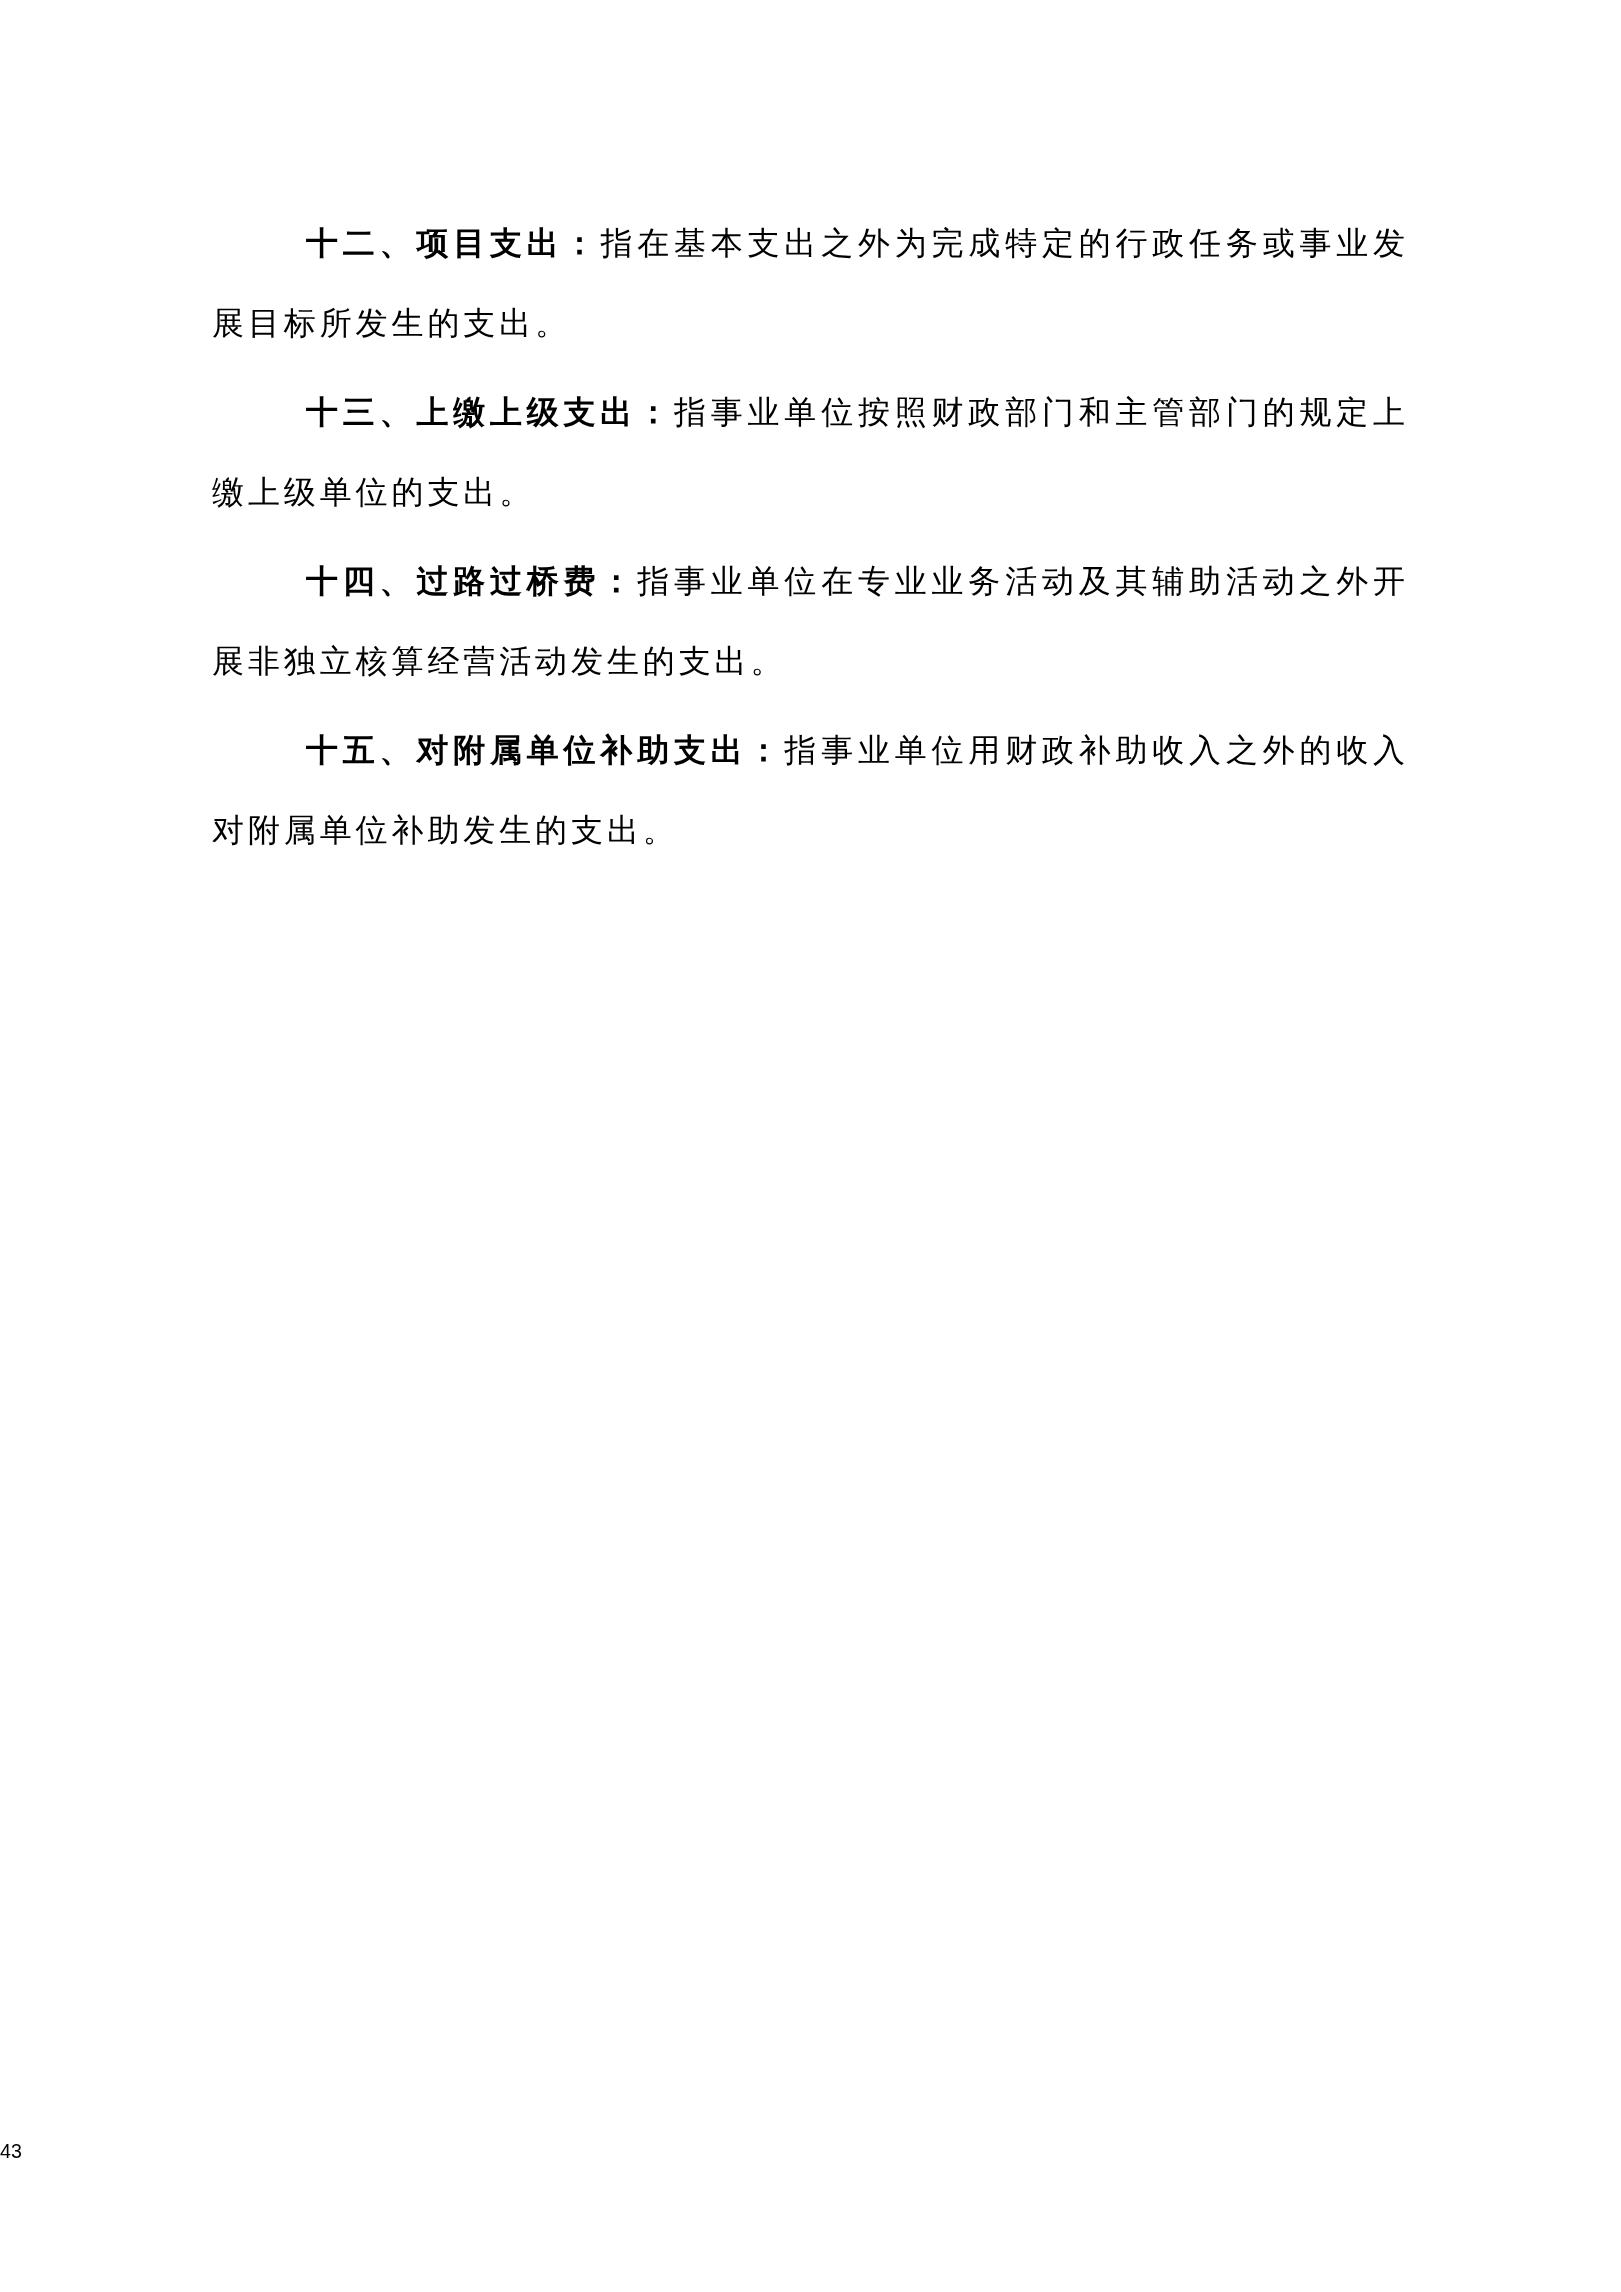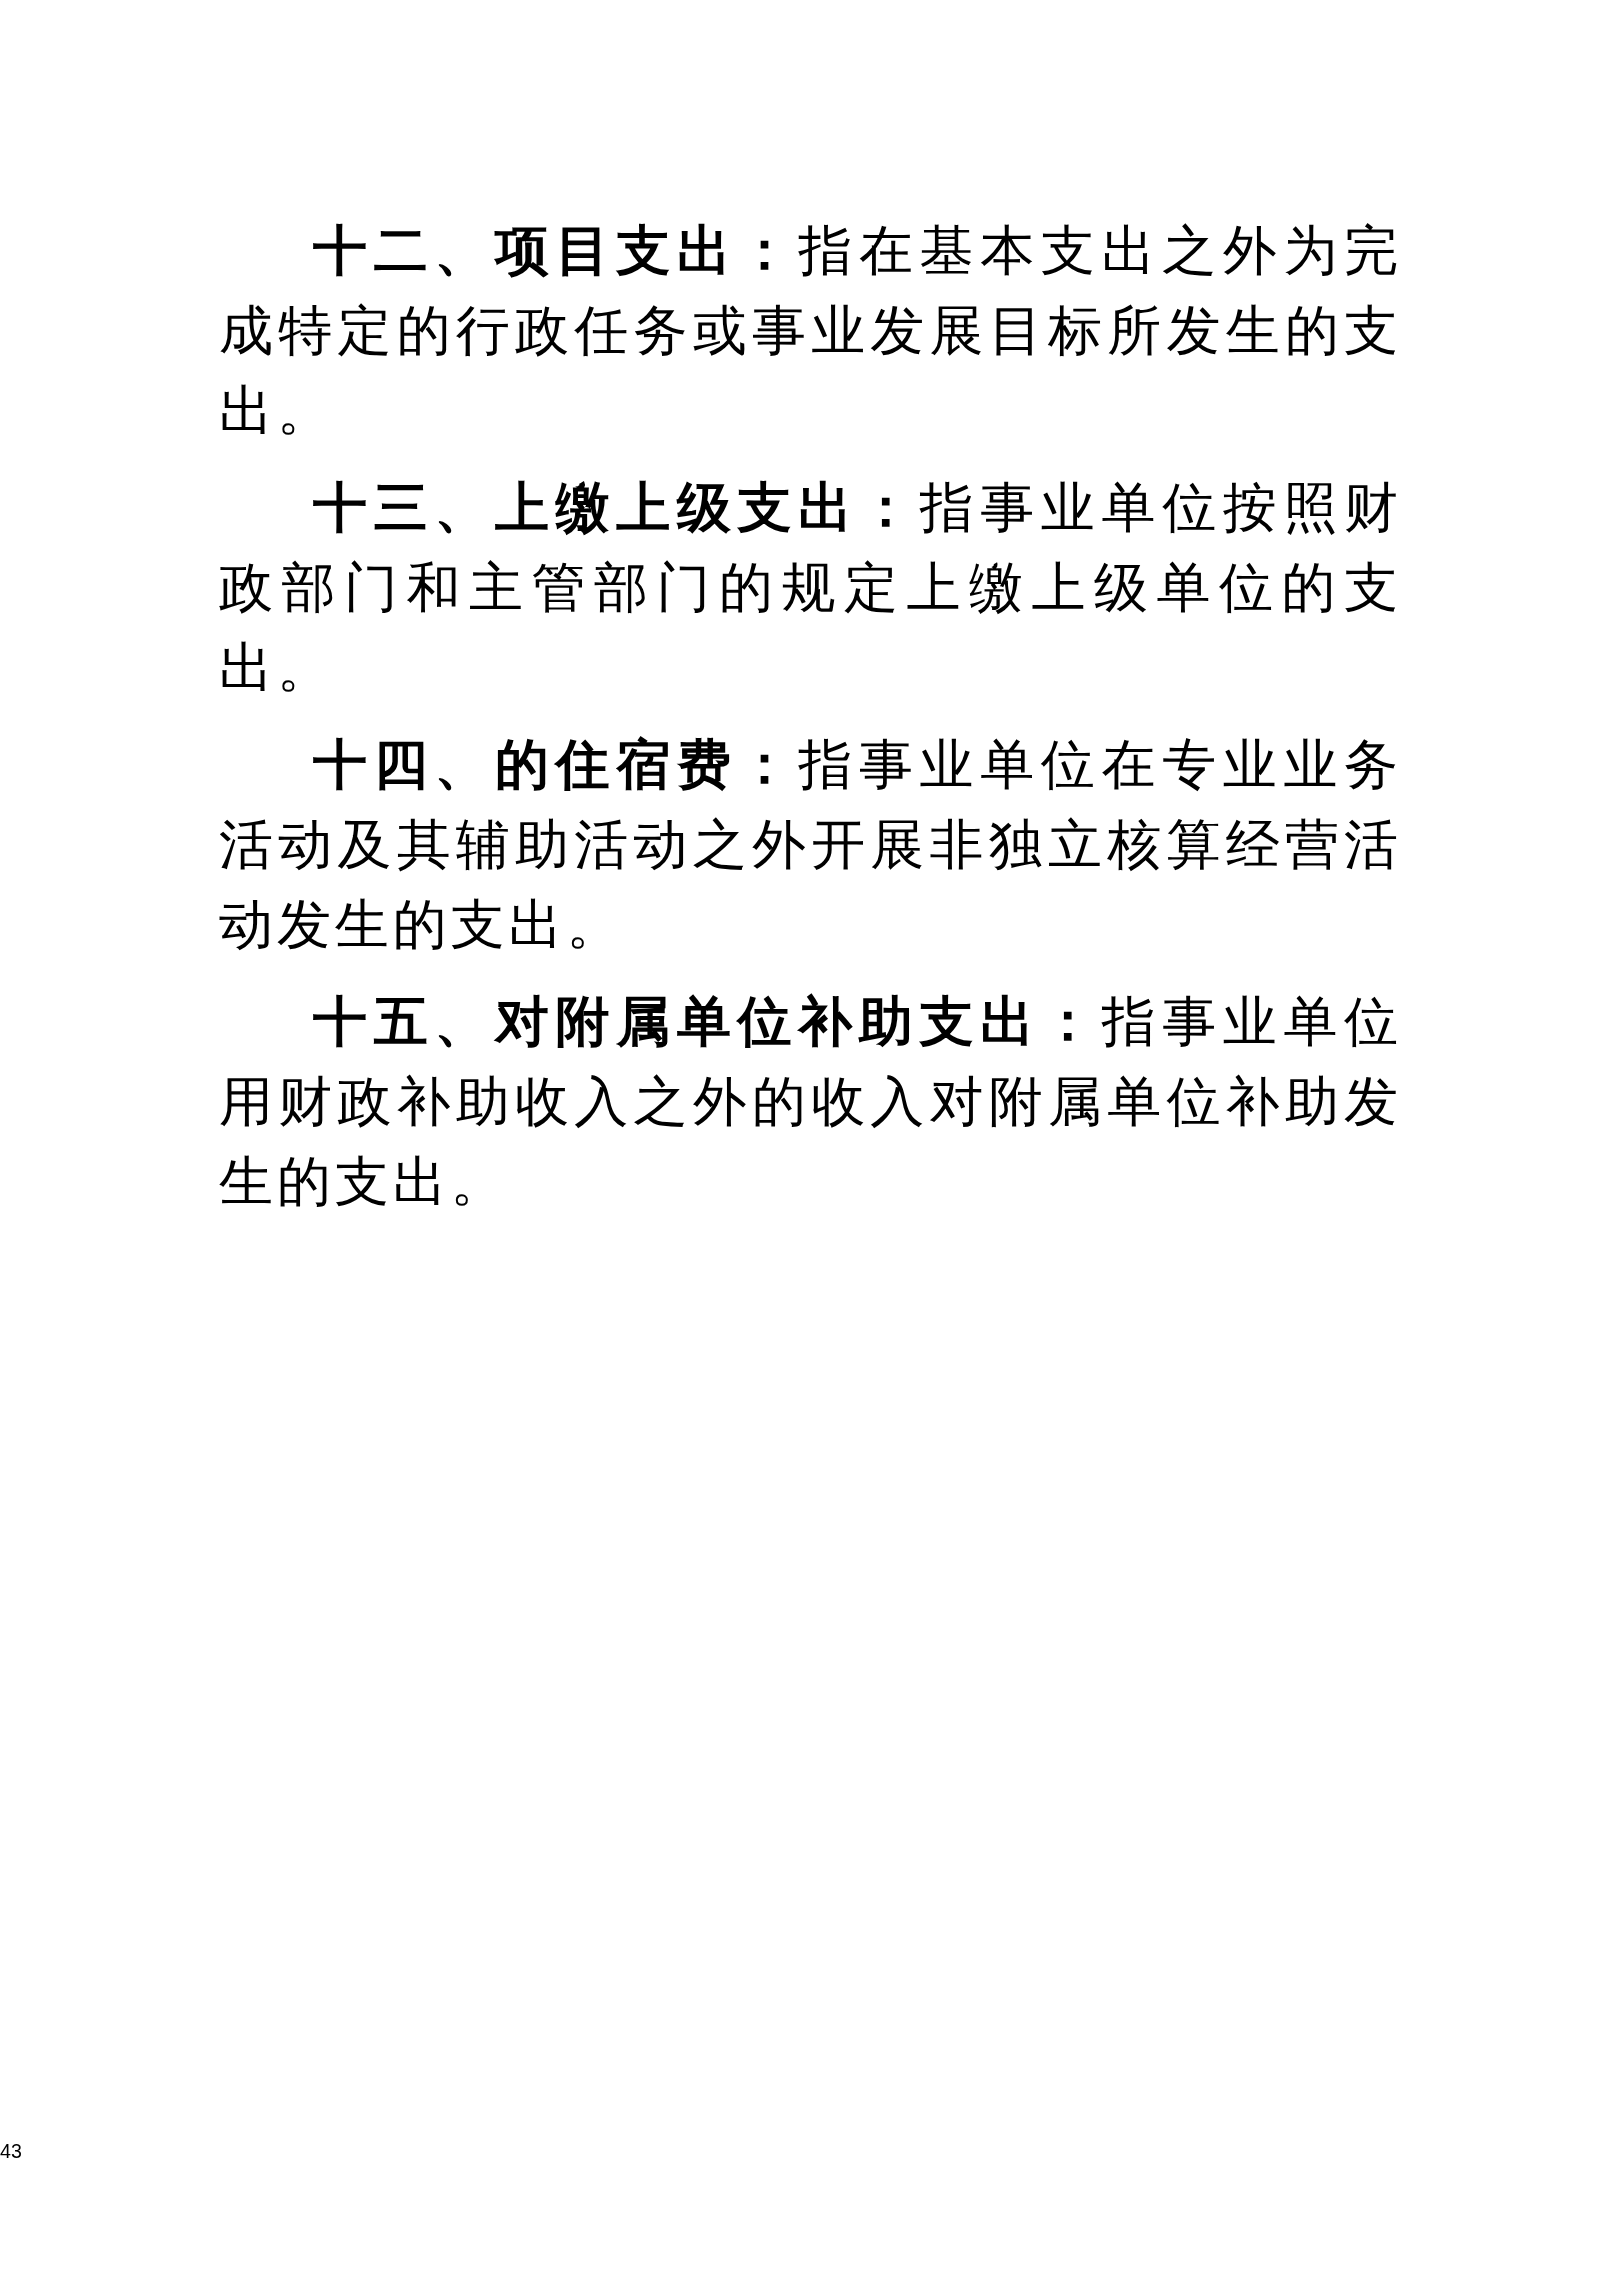--- a/index.html
+++ b/index.html
@@ -15,22 +15,22 @@
     font-family: "DejaVu Serif", "Liberation Serif", serif;
     color: #000;
   }
   .page-body {
     position: absolute;
     left: 203px;
     top: 194px;
     width: 1215px;
   }
   .para {
-    margin: 16px;
-    font-size: 54px;
+    margin: 9px;
+    font-size: 32px;
     line-height: 80px;
     letter-spacing: 3.9px;
     text-indent: 94px;
     text-align: justify;
     text-justify: inter-character;
   }
   .term {
     font-weight: bold;
   }
   .page-number {
@@ -44,21 +44,21 @@
   }
 </style>
 </head>
 <body>
 
 <div class="page-body">
   <p class="para"><span class="term">十二、项目支出：</span><span>指在基本支出之外为完成特定的行政任务或事业发展目标所发生的支出。</span></p>
 
   <p class="para"><span class="term">十三、上缴上级支出：</span><span>指事业单位按照财政部门和主管部门的规定上缴上级单位的支出。</span></p>
 
-  <p class="para"><span class="term">十四、的住宿费：</span><span>指事业单位在专业业务活动及其辅助活动之外开展非独立核算经营活动发生的支出。</span></p>
+  <p class="para"><span class="term">十四、过路过桥费：</span><span>指事业单位在专业业务活动及其辅助活动之外开展非独立核算经营活动发生的支出。</span></p>
 
   <p class="para"><span class="term">十五、对附属单位补助支出：</span><span>指事业单位用财政补助收入之外的收入对附属单位补助发生的支出。</span></p>
 
 
 </div>
 
 <div class="page-number">43</div>
 
 
 </body></html>

